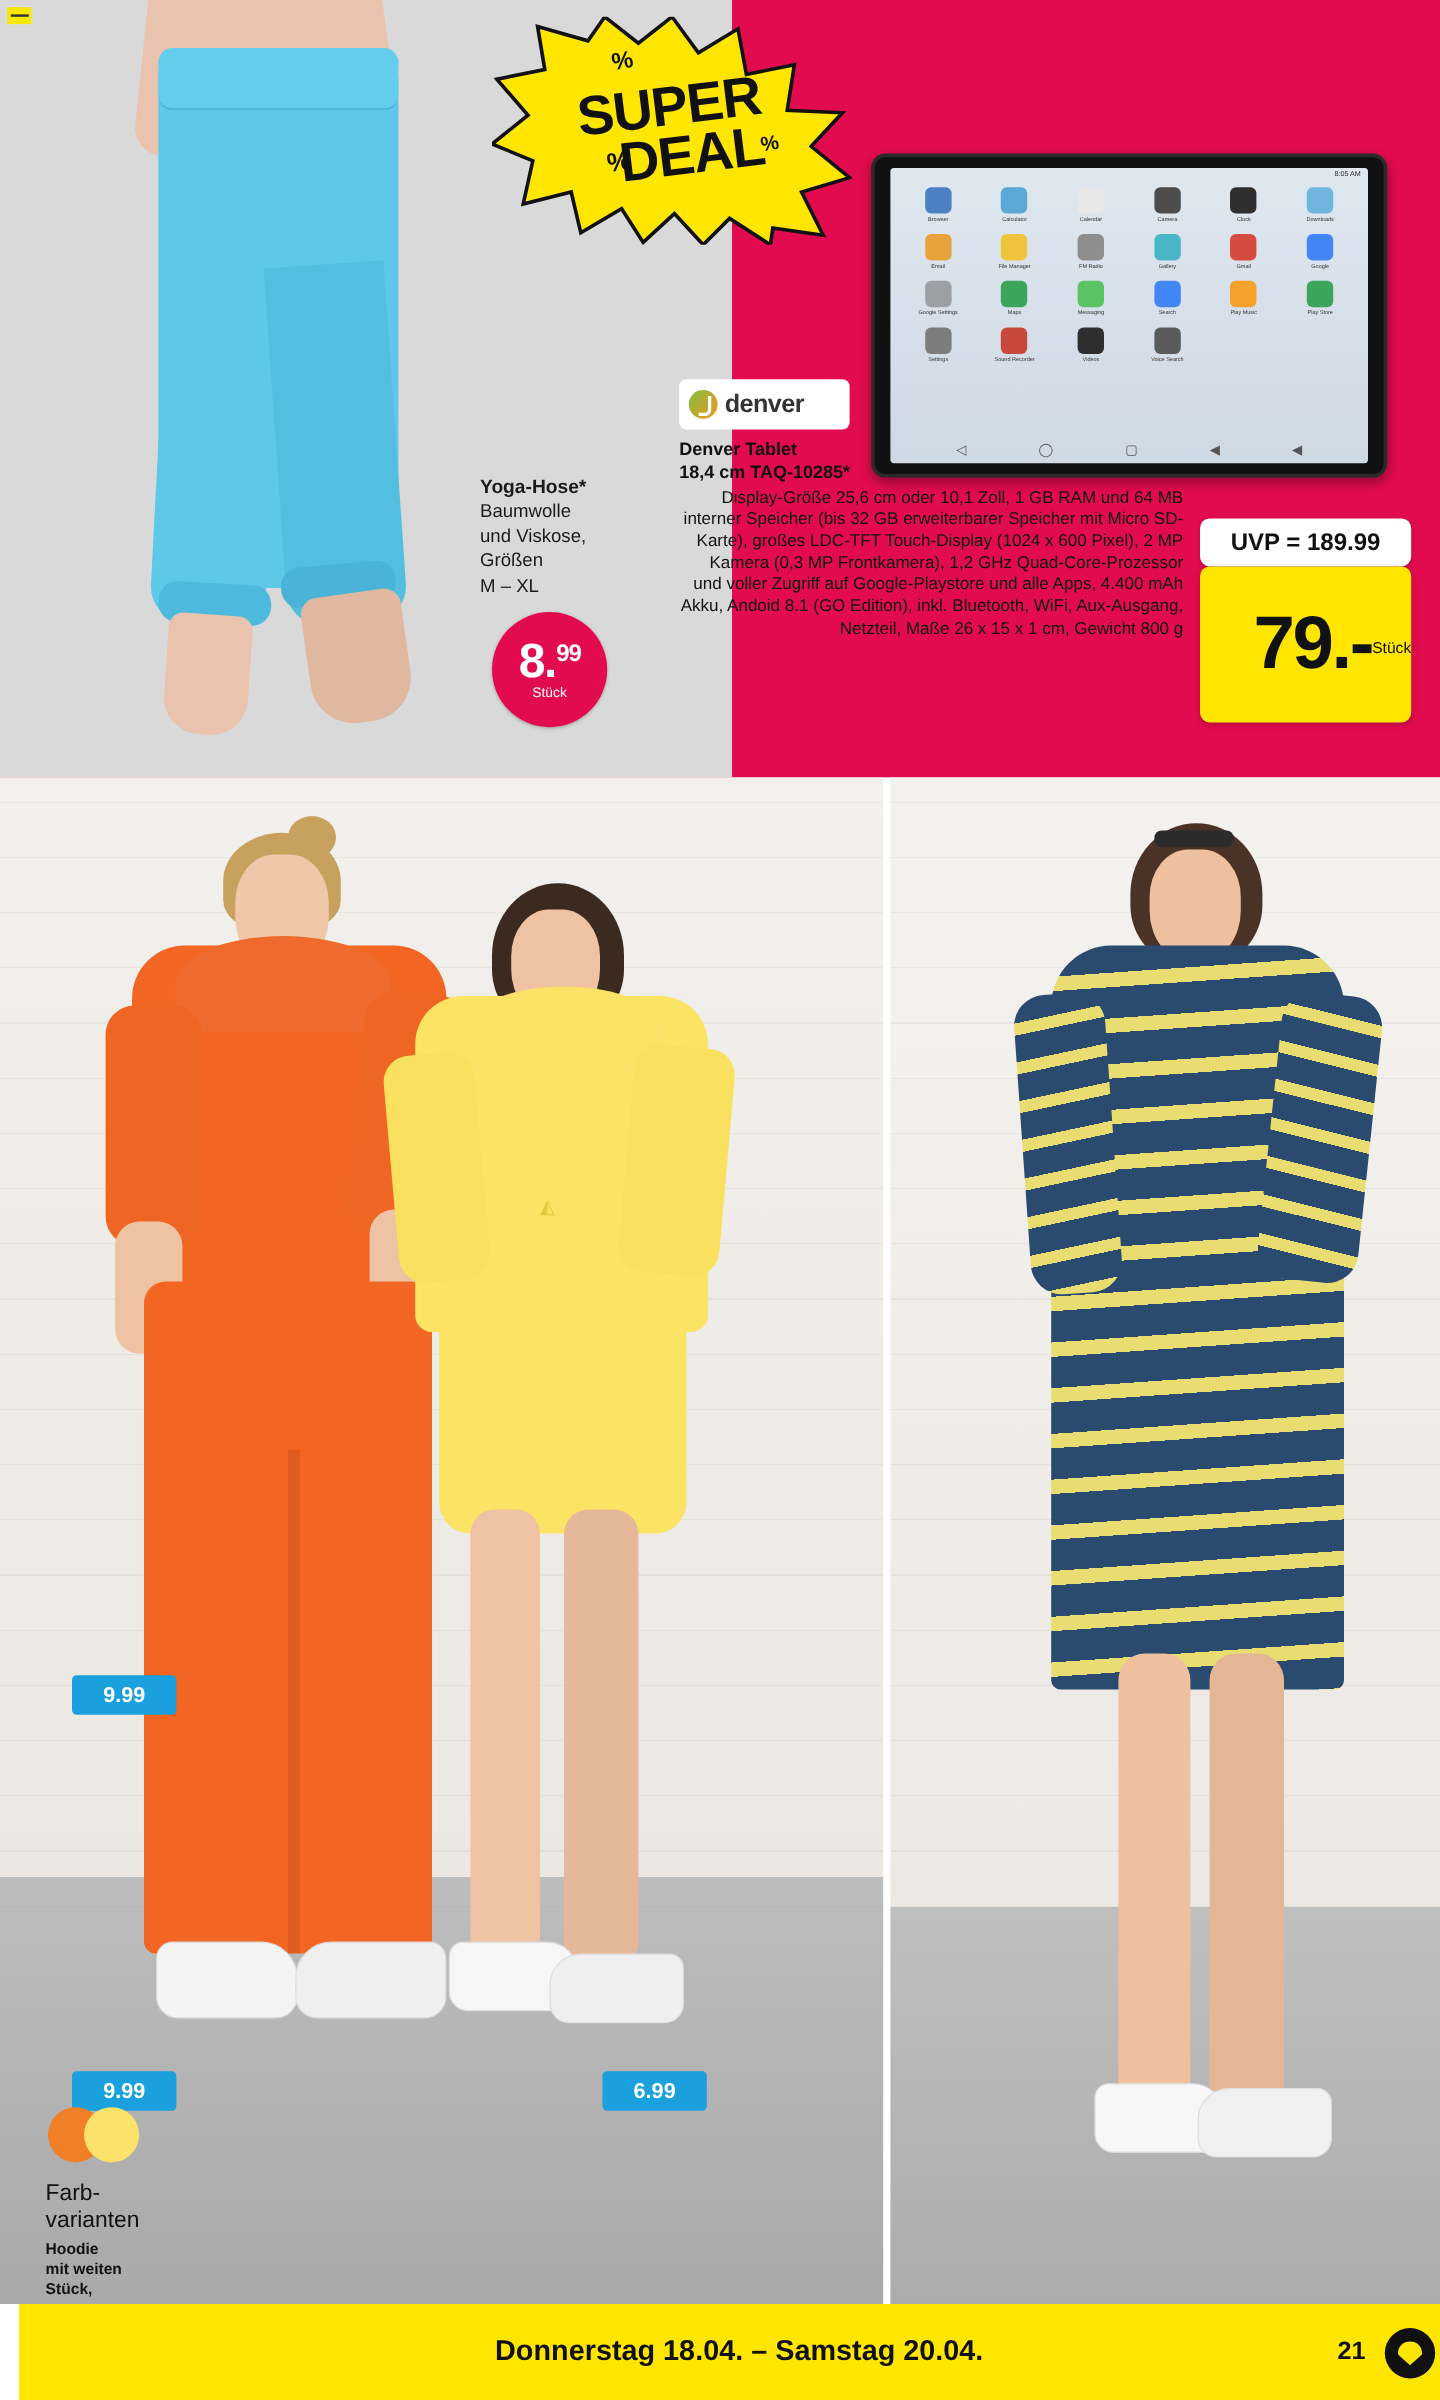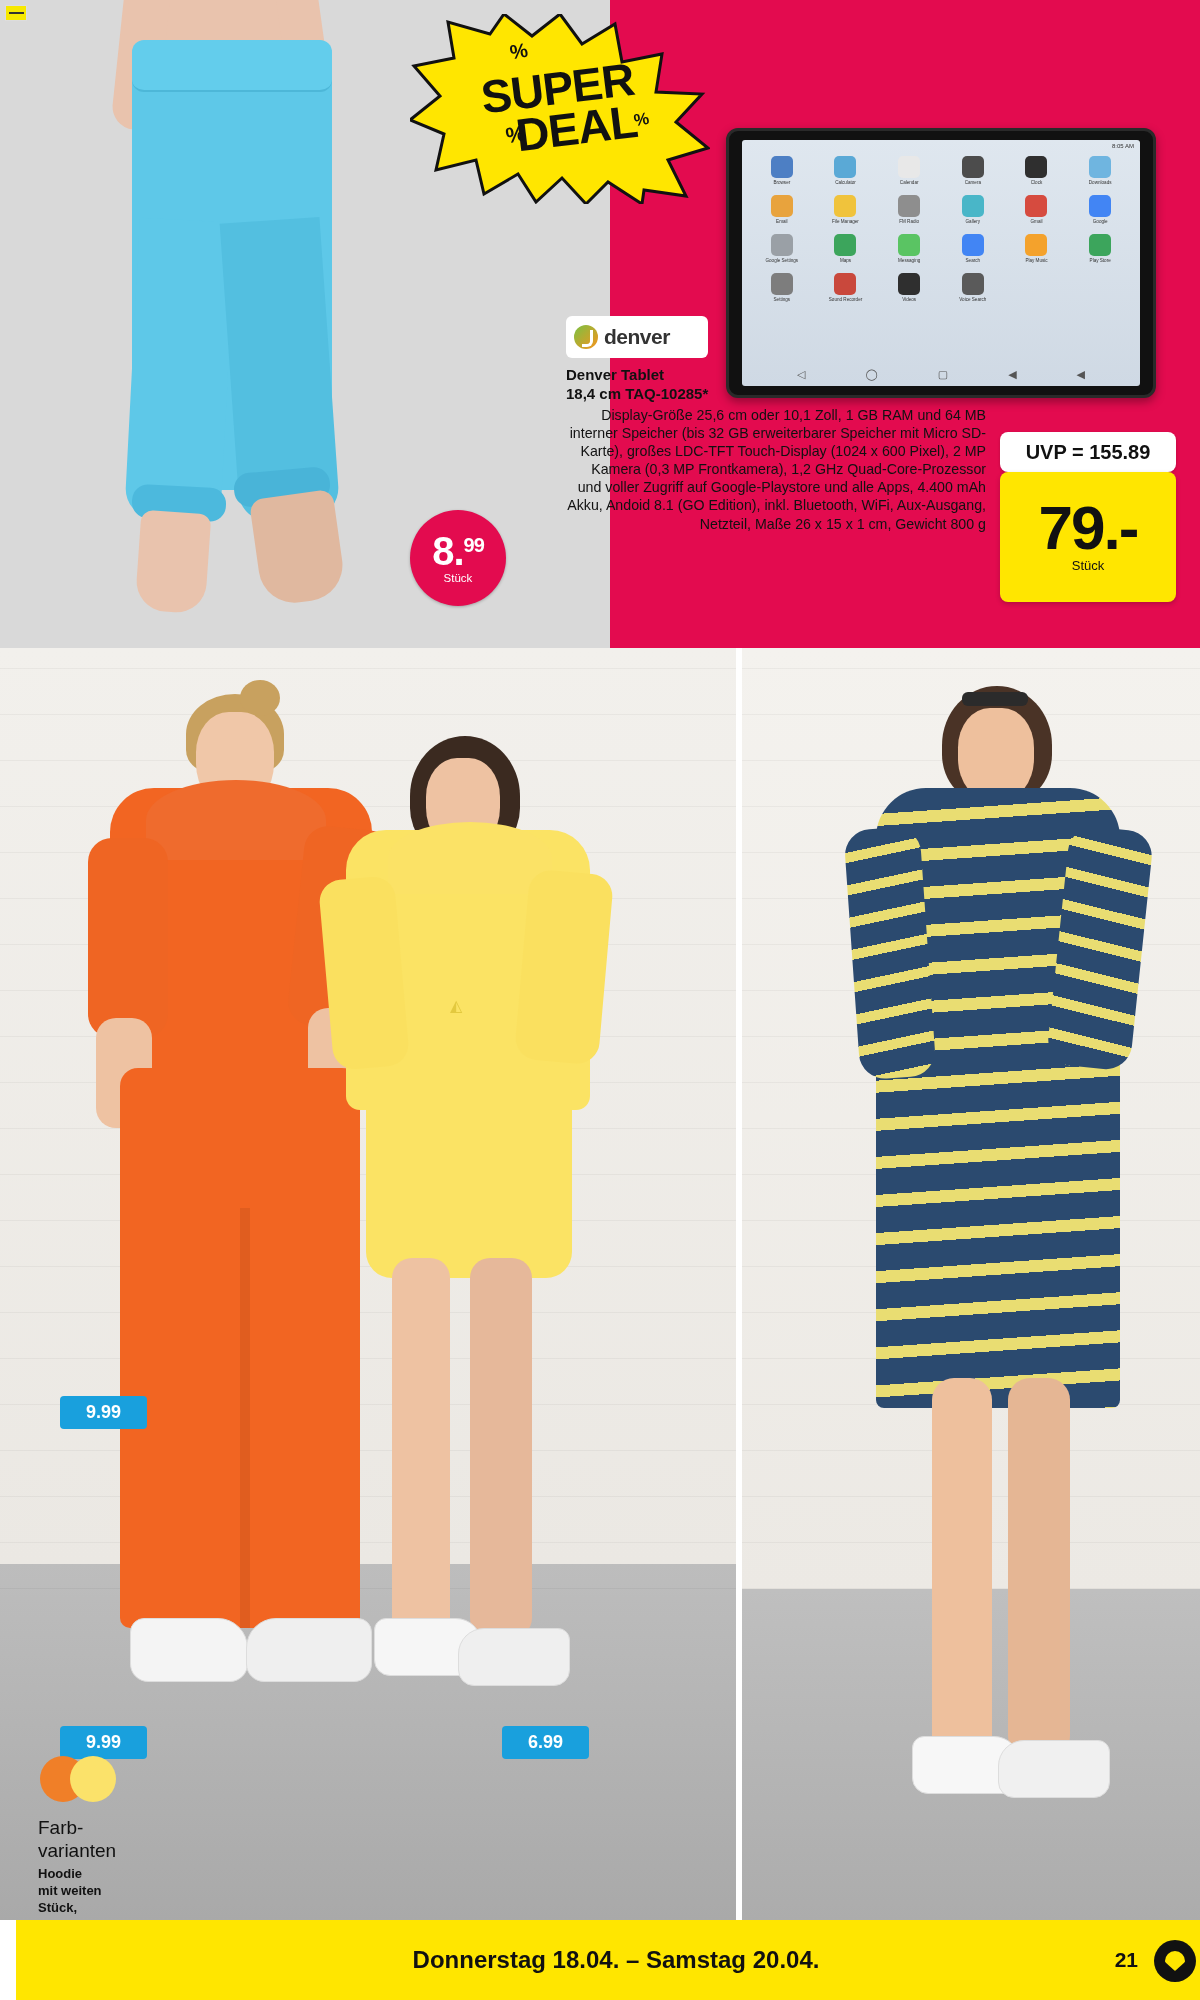--- a/index.html
+++ b/index.html
@@ -166,21 +166,21 @@
   
   .uvp-pill {
     position:absolute; left:1000px; top:432px; width:176px; height:40px;
     background:#fff; border-radius:8px; display:flex; align-items:center; justify-content:center;
     font-weight:bold; font-size:20px; color:#111;
     box-shadow:0 1px 3px rgba(0,0,0,.2);
   }
   .yellow-badge {
     position:absolute; left:1000px; top:472px; width:176px; height:130px;
     background:#ffe600; border-radius:8px;
-    display:flex; flex-direction:column; align-items:center; justify-content:center;
+    display:flex; flex-direction:row; align-items:center; justify-content:flex-end;
     box-shadow:0 2px 5px rgba(0,0,0,.2);
   }
   .yellow-badge .big {
     font-size:62px; font-weight:bold; color:#111; line-height:0.86; letter-spacing:-2px;
   }
   .yellow-badge .stk { font-size:13px; color:#111; margin-top:4px; font-weight:normal;}
 
   
   .mid-section { position:absolute; left:0; top:648px; width:1200px; height:1272px; background:#fff;}
   .photo-left {
@@ -449,26 +449,33 @@
     <div class="denver-dot"></div>
     <div class="denver-name">denver</div>
   </div>
 
   <div class="denver-copy">
     <div class="hd">Denver Tablet</div>
     <div class="hd">18,4 cm TAQ-10285*</div>
     <div class="bd">Display-Größe 25,6 cm oder 10,1 Zoll, 1 GB RAM und 64 MB interner Speicher (bis 32 GB erweiterbarer Speicher mit Micro SD-Karte), großes LDC-TFT Touch-Display (1024 x 600 Pixel), 2 MP Kamera (0,3 MP Frontkamera), 1,2 GHz Quad-Core-Prozessor und voller Zugriff auf Google-Playstore und alle Apps, 4.400 mAh Akku, Andoid 8.1 (GO Edition), inkl. Bluetooth, WiFi, Aux-Ausgang, Netzteil, Maße 26 x 15 x 1 cm, Gewicht 800 g</div>
   </div>
 
-  <div class="uvp-pill">UVP = 155.89</div>
+  <div class="uvp-pill">UVP = 189.99</div>
   <div class="yellow-badge">
     <div class="big">79.-</div>
     <div class="stk">Stück</div>
   </div>
 
+  <div class="yoga-text">
+    <div class="ttl">Yoga-Hose*</div>
+    <div>Baumwolle</div>
+    <div>und Viskose,</div>
+    <div>Größen</div>
+    <div>M – XL</div>
+  </div>
 
   <div class="price-circle-pink" id="yoga-price">
     <div class="num">
       <span>8.</span>
       <span class="cents">99</span>
     </div>
     <div class="stk">Stück</div>
   </div>
 </div>
 

